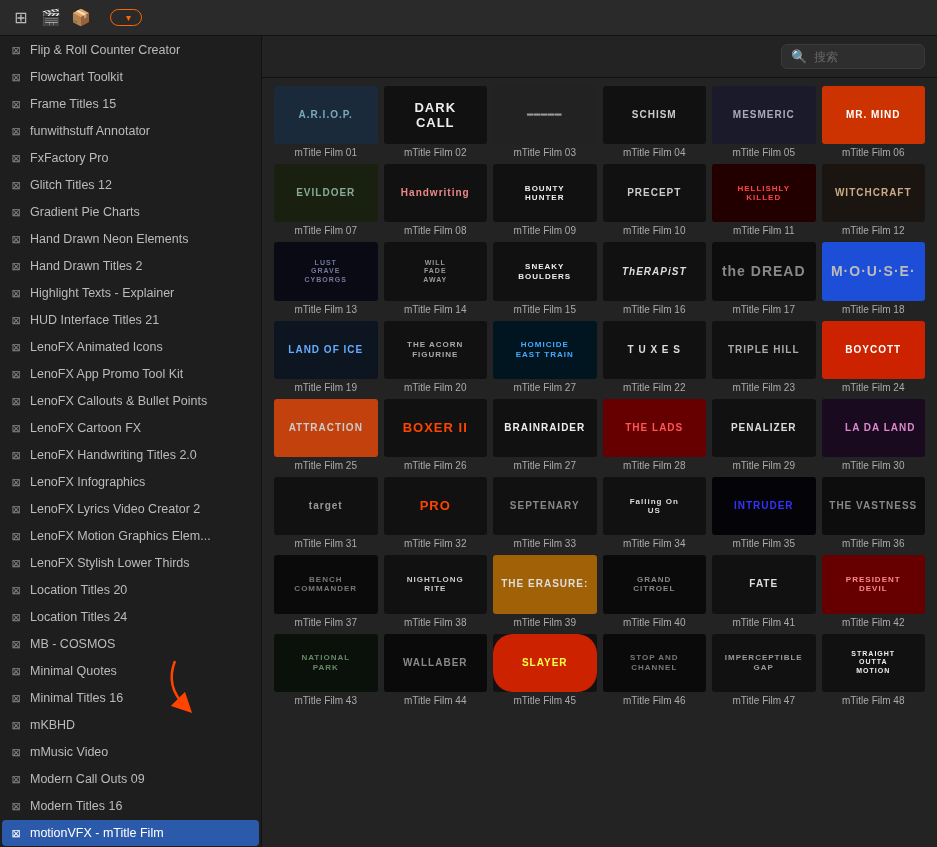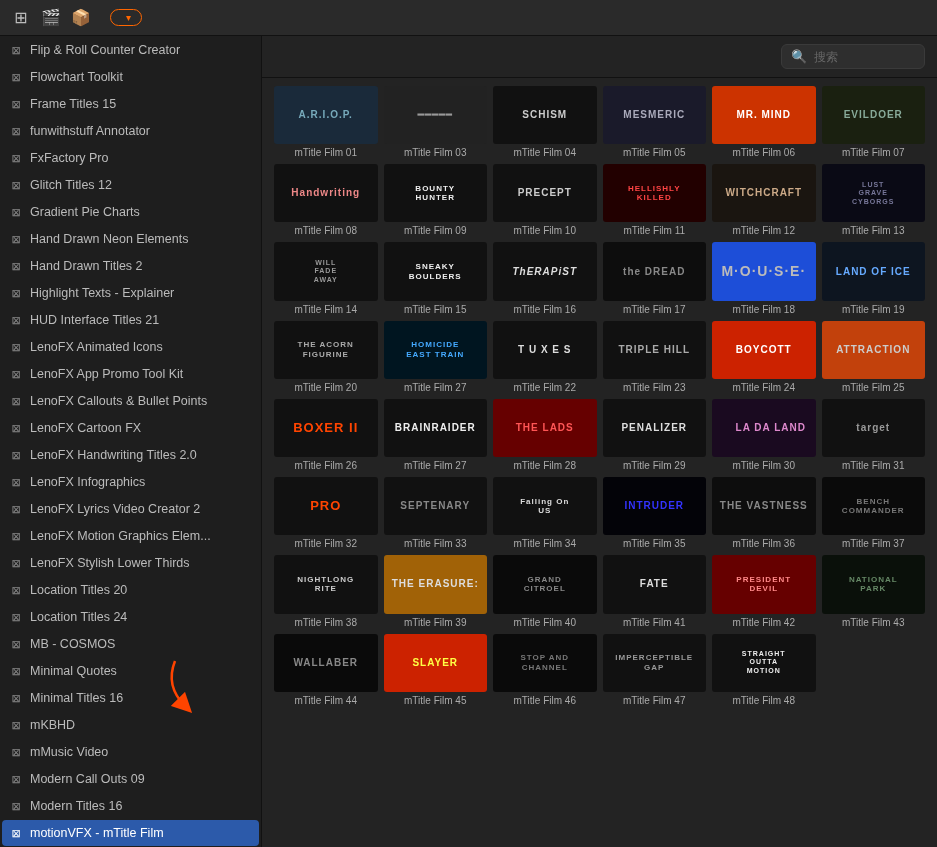--- a/index.html
+++ b/index.html
@@ -353,20 +353,28 @@
           <div class="grid-item">
     <div class="thumb">
       <div class="thumb-inner" style="background:#1a2a3a; color:#7ab; font-weight:700; font-size:10px; font-style:normal; line-height:1.2;">
         A.R.I.O.P.
       </div>
     </div>
     <div class="grid-label">mTitle Film 01</div>
   </div>
           <div class="grid-item">
     <div class="thumb">
+      <div class="thumb-inner" style="background:#111; color:#eee; font-weight:900; font-size:13px; font-style:normal; line-height:1.2;">
+        DARK<br>CALL
+      </div>
+    </div>
+    <div class="grid-label">mTitle Film 02</div>
+  </div>
+          <div class="grid-item">
+    <div class="thumb">
       <div class="thumb-inner" style="background:#222; color:#999; font-weight:700; font-size:10px; font-style:normal; line-height:1.2;">
         ━━━━━
       </div>
     </div>
     <div class="grid-label">mTitle Film 03</div>
   </div>
           <div class="grid-item">
     <div class="thumb">
       <div class="thumb-inner" style="background:#111; color:#ccc; font-weight:700; font-size:10px; font-style:normal; line-height:1.2;">
         SCHISM
@@ -465,21 +473,21 @@
           <div class="grid-item">
     <div class="thumb">
       <div class="thumb-inner" style="background:#111; color:#ddd; font-weight:700; font-size:10px; font-style:italic; line-height:1.2;">
         ThERAPiST
       </div>
     </div>
     <div class="grid-label">mTitle Film 16</div>
   </div>
           <div class="grid-item">
     <div class="thumb">
-      <div class="thumb-inner" style="background:#0d0d0d; color:#888; font-weight:700; font-size:10px; font-style:normal; line-height:1.2;">
+      <div class="thumb-inner" style="background:#0d0d0d; color:#888; font-weight:700; font-size:14px; font-style:normal; line-height:1.2;">
         the DREAD
       </div>
     </div>
     <div class="grid-label">mTitle Film 17</div>
   </div>
           <div class="grid-item">
     <div class="thumb">
       <div class="thumb-inner" style="background:#1d4ed8; color:#bbb; font-weight:700; font-size:14px; font-style:normal; line-height:1.2;">
         M·O·U·S·E·
       </div>
@@ -689,21 +697,21 @@
           <div class="grid-item">
     <div class="thumb">
       <div class="thumb-inner" style="background:#0a0a0a; color:#888; font-weight:700; font-size:10px; font-style:normal; line-height:1.2;">
         WALLABER
       </div>
     </div>
     <div class="grid-label">mTitle Film 44</div>
   </div>
           <div class="grid-item">
     <div class="thumb">
-      <div class="thumb-inner" style="background:#cc2200; color:#ff4; font-weight:700; font-size:10px; font-style:normal; line-height:1.2;">
+      <div class="thumb-inner" style="background:#cc2200; color:#ff4; font-weight:700; font-size:10px; font-style:normal; line-height:1.2;border-radius:20px;">
         SLAYER
       </div>
     </div>
     <div class="grid-label">mTitle Film 45</div>
   </div>
           <div class="grid-item">
     <div class="thumb">
       <div class="thumb-inner" style="background:#0a0a0a; color:#777; font-weight:700; font-size:8px; font-style:normal; line-height:1.2;">
         STOP AND<br>CHANNEL
       </div>

